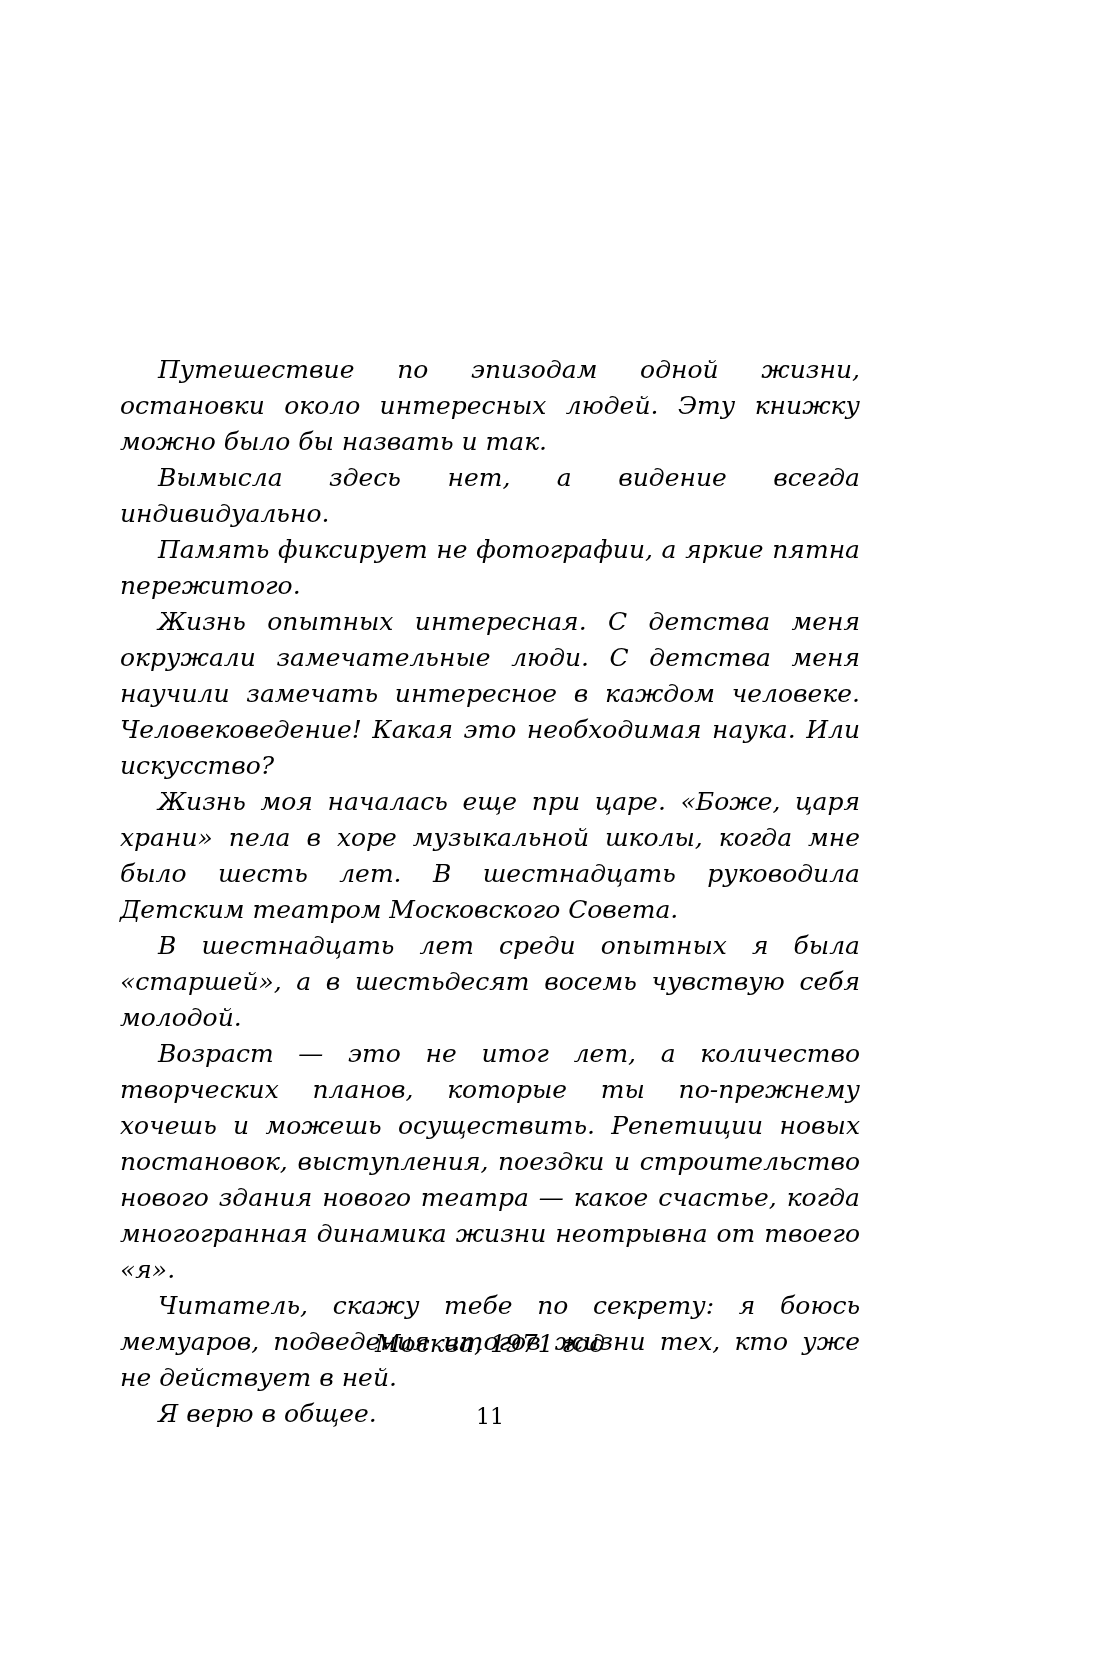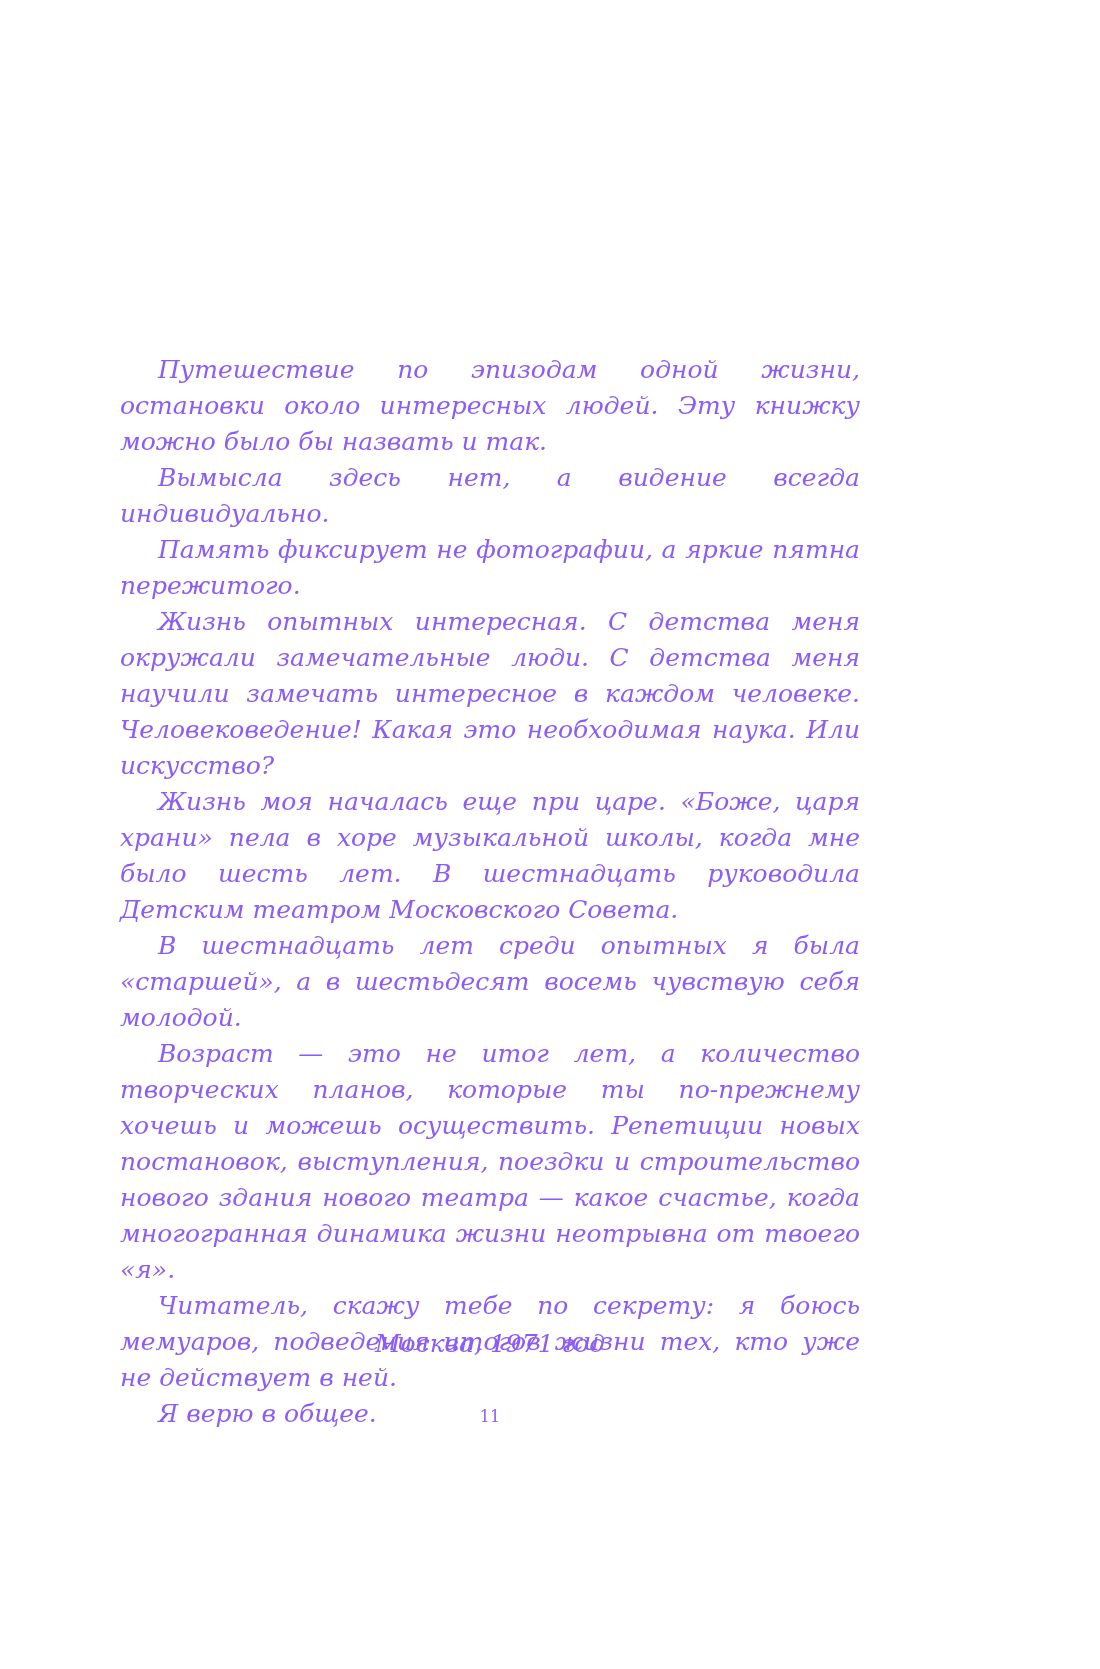--- a/index.html
+++ b/index.html
@@ -5,21 +5,21 @@
   html, body {
     margin: 0;
     padding: 0;
     background: #ffffff;
   }
   .book-page {
     position: relative;
     width: 1100px;
     height: 1669px;
     background: #ffffff;
-    color: #8b5cf6;
+    color: #000000;
     font-family: "DejaVu Serif", "Liberation Serif", serif;
     font-style: italic;
     overflow: hidden;
   }
   .text-block {
     position: absolute;
     left: 120px;
     top: 352px;
     width: 740px;
     font-size: 25px;
@@ -40,21 +40,21 @@
     width: 740px;
     font-size: 25px;
     line-height: 36px;
     text-align: center;
   }
   .page-number {
     position: absolute;
     left: 120px;
     top: 1402px;
     width: 740px;
-    font-size: 16px;
+    font-size: 22px;
     line-height: 30px;
     text-align: center;
     font-style: normal;
   }
 </style>
 </head>
 <body>
 
 <div class="book-page">
 

